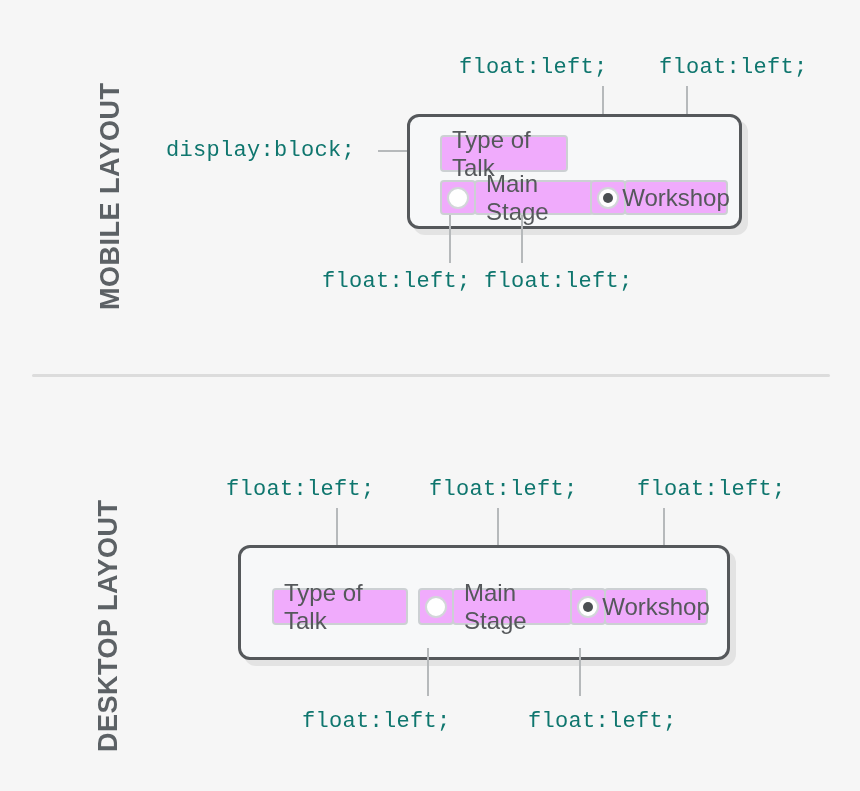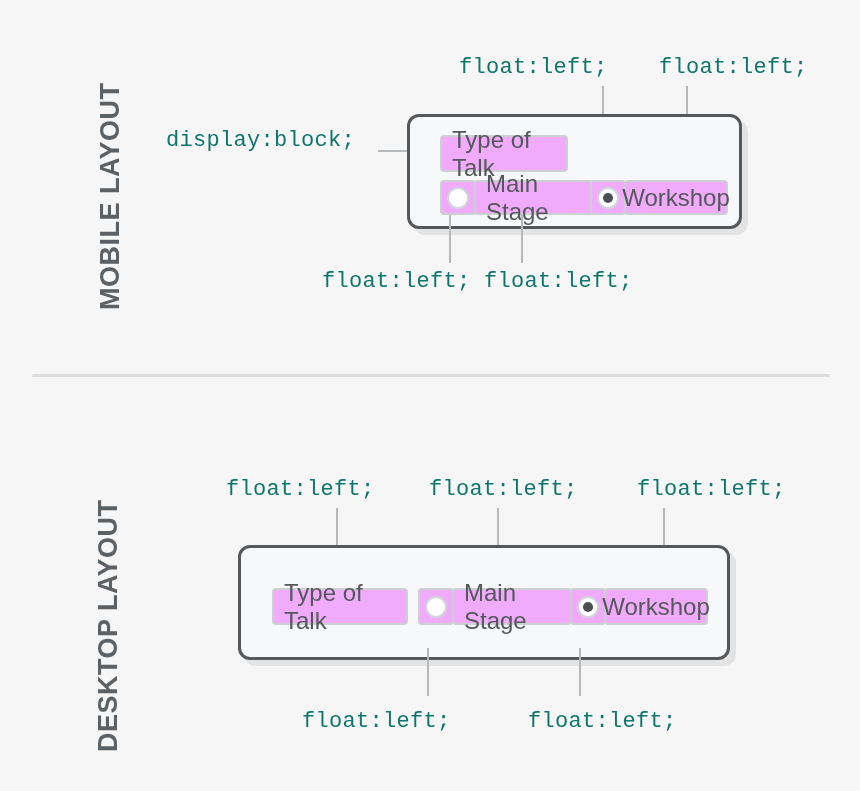--- a/index.html
+++ b/index.html
@@ -120,21 +120,21 @@
 <div class="canvas">
 
   <div class="section-label" id="label-mobile">MOBILE LAYOUT</div>
 
   <div class="anno" style="left:459px; top:55px;">float:left;</div>
   <div class="anno" style="left:659px; top:55px;">float:left;</div>
 
   <div class="leader-v" style="left:602px; top:86px; height:98px;"></div>
   <div class="leader-v" style="left:686px; top:86px; height:98px;"></div>
 
-  <div class="anno" style="left:166px; top:128px;">display:block;</div>
+  <div class="anno" style="left:166px; top:138px;">display:block;</div>
   <div class="leader-h" style="left:378px; top:150px; width:68px;"></div>
 
   <div class="fieldbox" style="left:407px; top:114px; width:335px; height:115px;">
 
     <div class="ebox label-box" style="left:30px; top:18px; width:128px; height:37px;">Type of Talk</div>
 
     <div class="ebox radio-box" style="left:30px; top:63px; width:36px; height:35px;">
       <span class="radio unchecked">
         
       </span>

